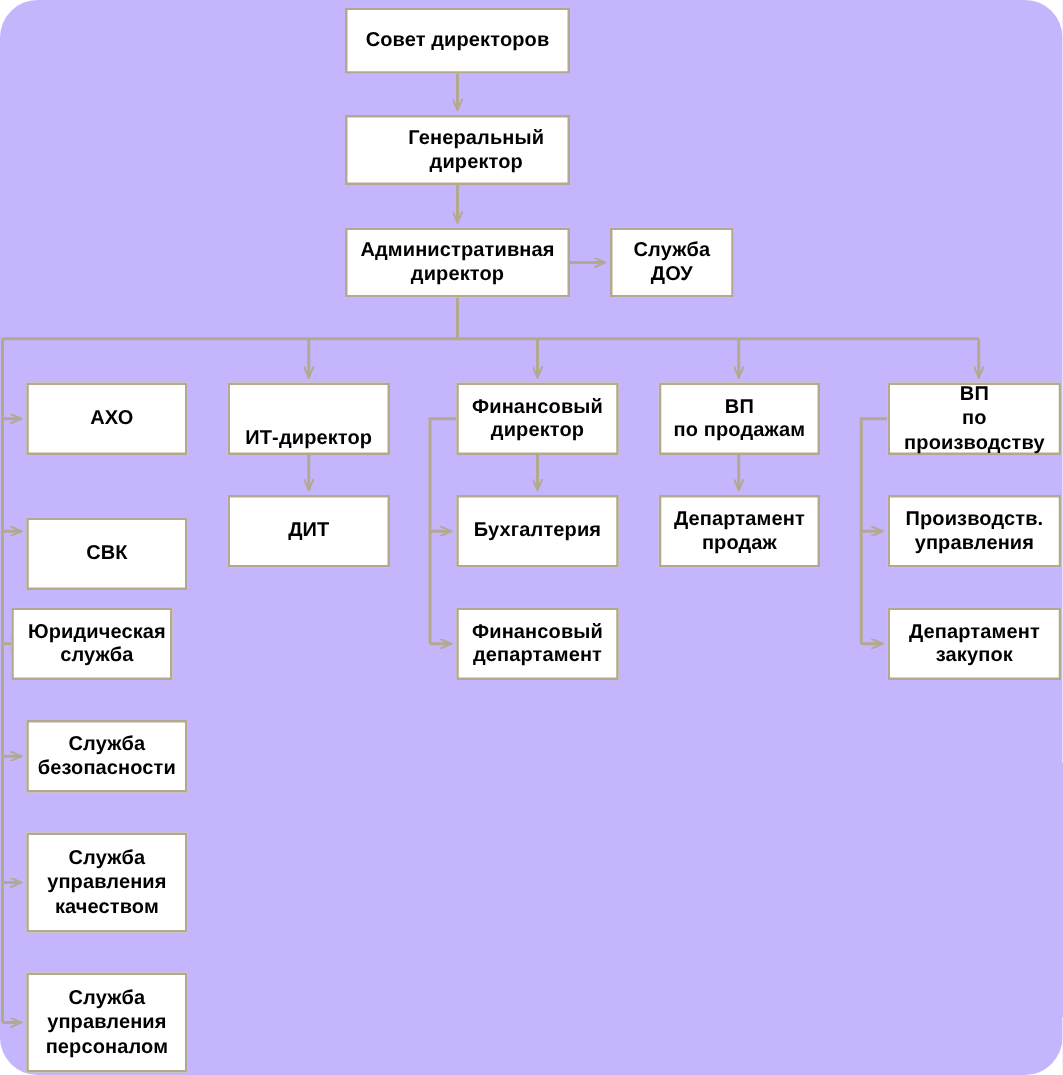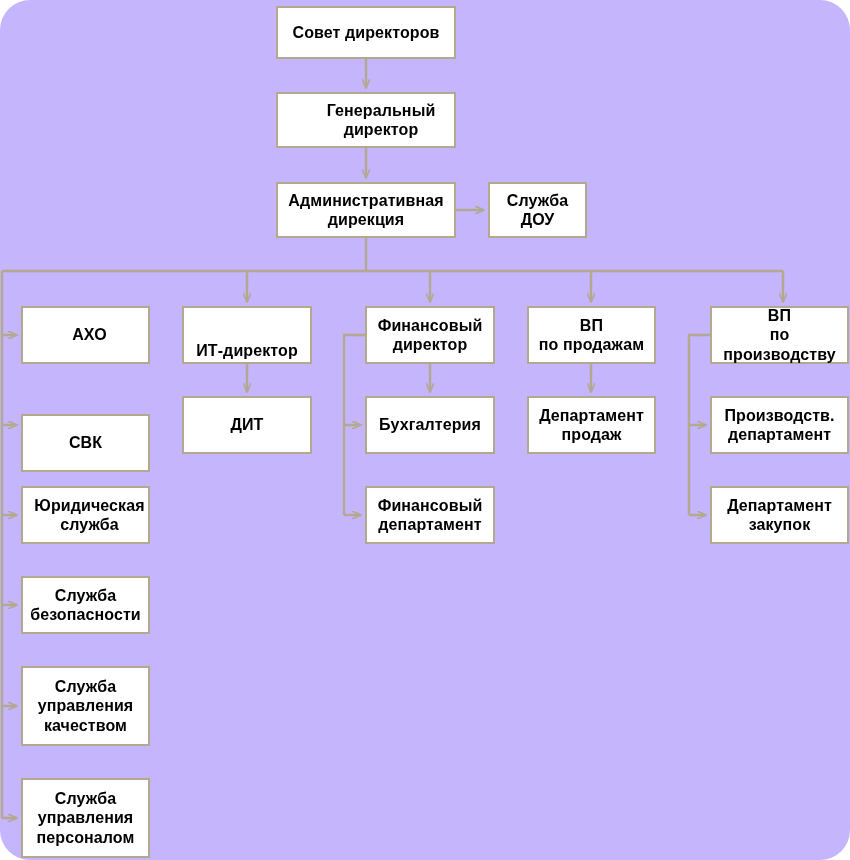--- a/index.html
+++ b/index.html
@@ -104,37 +104,37 @@
     <span class="node-label">Совет директоров</span>
   </div>
 
   <div class="node" style="left:276px; top:92px; width:180px; height:56px;padding-left:34px;">
     <span class="node-label">Генеральный
 директор</span>
   </div>
 
   <div class="node" style="left:276px; top:182px; width:180px; height:56px;">
     <span class="node-label">Административная
-дирекция</span>
+директор</span>
   </div>
 
   <div class="node" style="left:488px; top:182px; width:99px; height:56px;">
     <span class="node-label">Служба
 ДОУ</span>
   </div>
 
   <div class="node" style="left:21px; top:306px; width:129px; height:58px;padding-left:12px;">
     <span class="node-label">АХО</span>
   </div>
 
   <div class="node" style="left:21px; top:414px; width:129px; height:58px;">
     <span class="node-label">СВК</span>
   </div>
 
-  <div class="node" style="left:21px; top:486px; width:129px; height:58px;padding-left:12px;">
+  <div class="node" style="left:9px; top:486px; width:129px; height:58px;padding-left:12px;">
     <span class="node-label">Юридическая
 служба</span>
   </div>
 
   <div class="node" style="left:21px; top:576px; width:129px; height:58px;">
     <span class="node-label">Служба
 безопасности</span>
   </div>
 
   <div class="node" style="left:21px; top:666px; width:129px; height:80px;">
@@ -181,21 +181,21 @@
 продаж</span>
   </div>
 
   <div class="node" style="left:710px; top:306px; width:139px; height:58px;">
     <span class="node-label">ВП
 по производству</span>
   </div>
 
   <div class="node" style="left:710px; top:396px; width:139px; height:58px;">
     <span class="node-label">Производств.
-департамент</span>
+управления</span>
   </div>
 
   <div class="node" style="left:710px; top:486px; width:139px; height:58px;">
     <span class="node-label">Департамент
 закупок</span>
   </div>
 
 </div>
 
 </body></html>

